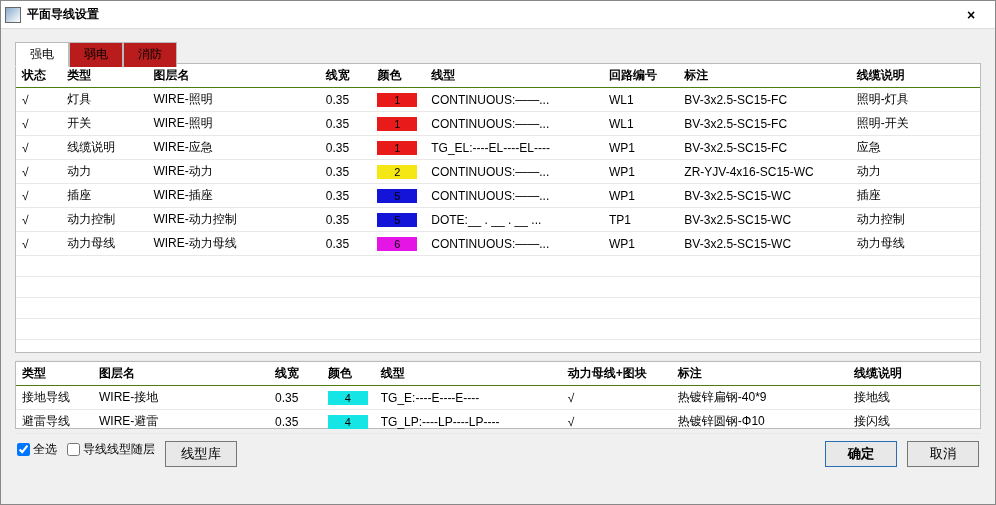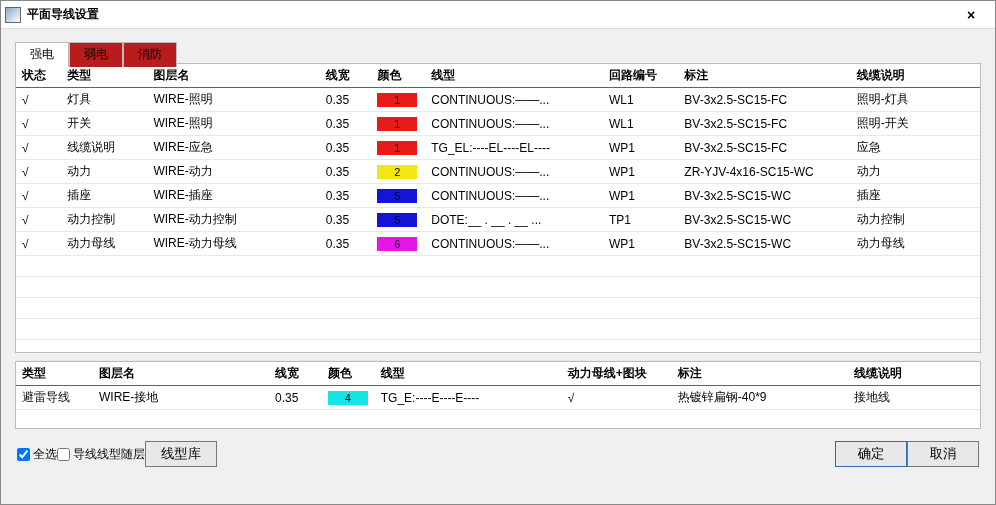--- a/index.html
+++ b/index.html
@@ -14,25 +14,25 @@
 .tabs { display: flex; position: absolute; top: -22px; left: -1px; }
 .tab { border: 1px solid #bbb; border-bottom: none; padding: 3px 14px; background: #b91c1c; cursor: pointer; margin-right: 0; }
 .tab.active { background: #fff; border-bottom: 1px solid #fff; position: relative; z-index: 2; }
 .panel1 { margin-top: 22px; height: 290px; }
 .table { width: 100%; border-collapse: collapse; table-layout: fixed; }
 .table th, .table td { text-align: left; padding: 3px 6px; height: 21px; overflow: hidden; white-space: nowrap; text-overflow: ellipsis; border-bottom: 1px solid #e8e8e8; }
 .table th { border-bottom: 1px solid #4d7c0f; font-weight: bold; }
 .table tbody tr:nth-child(odd) { background: #fff; }
 .colorbox { display: inline-block; width: 40px; height: 14px; line-height: 14px; text-align: center; color: #000; font-size: 11px; }
 .panel2 { height: 68px; }
-.footer { display: flex; align-items: center; padding: 4px 2px; }
+.footer { display: flex; align-items: flex-start; gap: 10px; padding: 4px 2px; }
 .footer label { display: flex; align-items: center; gap: 3px; }
 .footer .spacer { flex: 1; }
 .btn { min-width: 72px; padding: 3px 5px; border: 1px solid #777; background: #e8e8e8; cursor: pointer; }
-.btn.primary { border: 1px solid #2a6db3; }
+.btn.primary { border: 1px solid #2a6db3; font-weight: bold; }
 input[type=checkbox] { width: 13px; height: 13px; }
 </style>
 </head>
 <body>
 
 <div class="window">
   <div class="titlebar">
     <div class="icon"></div>
     <div class="title">平面导线设置</div>
     <div class="close">×</div>
@@ -227,28 +227,38 @@
               <th>线宽</th>
               <th>颜色</th>
               <th>线型</th>
               <th>动力母线+图块</th>
               <th>标注</th>
               <th>线缆说明</th>
             </tr>
           </thead>
         <tbody id="tb2">
             <tr>
-              <td>避雷导线</td>
+              <td>接地导线</td>
               <td>WIRE-接地</td>
               <td>0.35</td>
               <td><span class="colorbox" style="background: rgb(22, 229, 229);">4</span></td>
               <td>TG_E:----E----E----</td>
               <td>√</td>
               <td>热镀锌扁钢-40*9</td>
               <td>接地线</td>
+            </tr>
+            <tr>
+              <td>避雷导线</td>
+              <td>WIRE-避雷</td>
+              <td>0.35</td>
+              <td><span class="colorbox" style="background: rgb(22, 229, 229);">4</span></td>
+              <td>TG_LP:----LP----LP----</td>
+              <td>√</td>
+              <td>热镀锌圆钢-Φ10</td>
+              <td>接闪线</td>
             </tr>
           </tbody>
       </table>
     </div>
 
     <div class="footer">
       <label>
         <input type="checkbox" id="cbAll" checked="" style="">
         <span>全选</span>
       </label>

